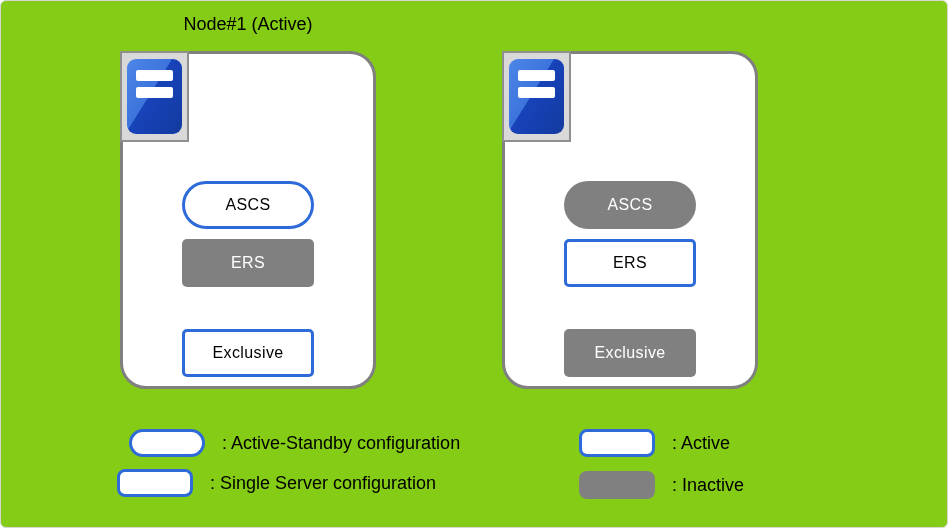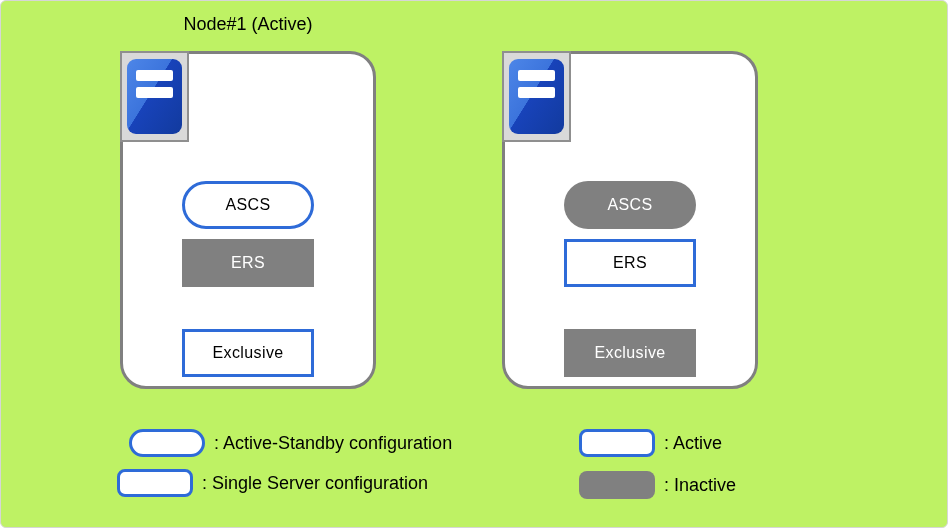--- a/index.html
+++ b/index.html
@@ -1,18 +1,18 @@
 <!DOCTYPE html>
 <html><head>
 <meta charset="utf-8">
 <style>
   html,body { margin:0; padding:0; background:#ffffff; }
   .canvas {
     position:relative; width:948px; height:528px; box-sizing:border-box;
-    background:#bef264; border:1px solid #d6d6d6; border-radius:6px;
+    background:#84cc16; border:1px solid #d6d6d6; border-radius:6px;
     font-family:"Liberation Sans", sans-serif; color:#000; overflow:hidden;
   }
 
   
   .node-group { position:absolute; top:0; width:256px; height:392px; }
   .node-group.n1 { left:119px; }
   .node-group.n2 { left:501px; }
   .node-title {
     position:absolute; top:12px; left:0; width:100%;
     text-align:center; font-size:18px; line-height:22px;
@@ -37,29 +37,29 @@
   .server-bar.b1 { top:11px; }
   .server-bar.b2 { top:28px; }
 
   
   .comp {
     position:absolute; left:62px; width:132px; height:48px; z-index:1;
     box-sizing:border-box; display:flex; align-items:center; justify-content:center;
     font-size:16px; letter-spacing:0.4px;
   }
   .comp.capsule { border-radius:24px; }
-  .comp.rect    { border-radius:0; }
+  .comp.rect    { border-radius:5px; }
   .comp.active   { background:#ffffff; border:3px solid #2e6bd8; color:#000000; }
   .comp.inactive { background:#808080; border:none; color:#ffffff; }
   .pos1 { top:180px; }
   .pos2 { top:238px; }
   .pos3 { top:295px;margin-top:33px; }
 
   
-  .legend-row { position:absolute; display:flex; align-items:center; height:28px; }
+  .legend-row { position:absolute; display:flex; align-items:center; height:28px;gap:8px; }
   .legend-row.lr1 { left:128px; top:428px; }
   .legend-row.lr2 { left:116px; top:468px; }
   .legend-row.lr3 { left:578px; top:428px; }
   .legend-row.lr4 { left:578px; top:470px; }
   .swatch { width:76px; height:28px; box-sizing:border-box; margin-right:9px; flex:0 0 auto; }
   .swatch.capsule-outline { border:3px solid #2e6bd8; border-radius:14px; background:#ffffff; }
   .swatch.rect-outline    { border:3px solid #2e6bd8; border-radius:8px;  background:#ffffff; }
   .swatch.rect-filled     { background:#808080; border-radius:8px; }
   .legend-label { font-size:18px; white-space:nowrap; }
 </style>

